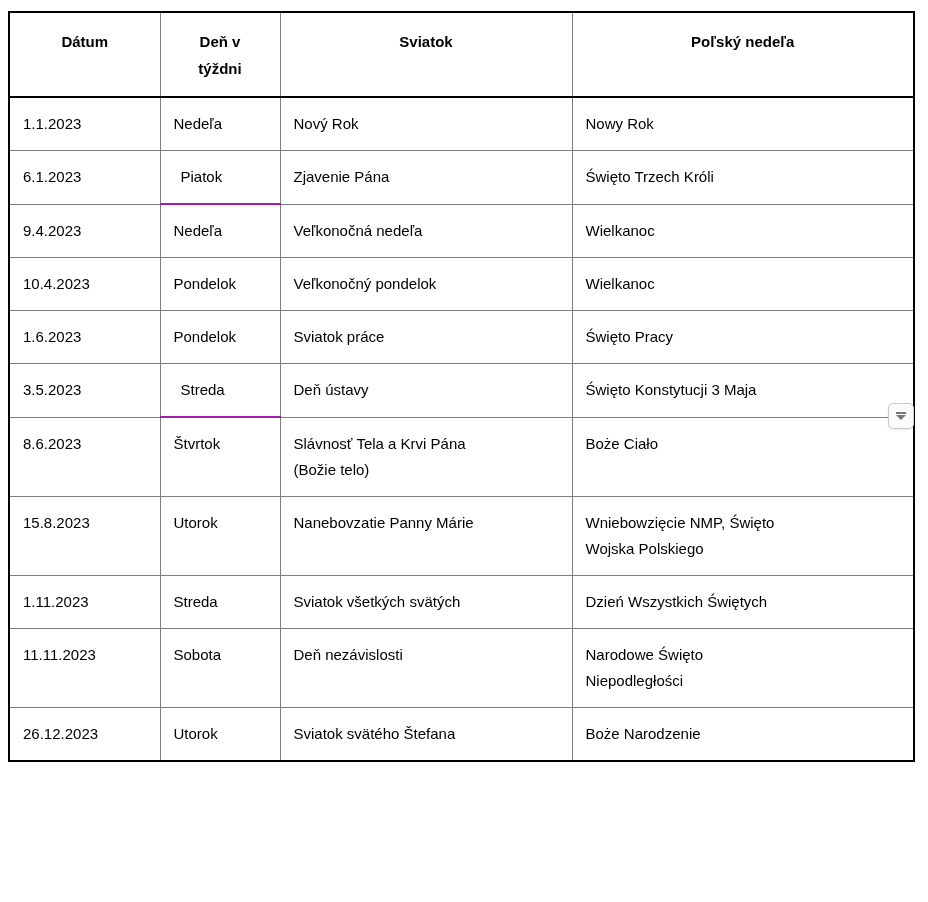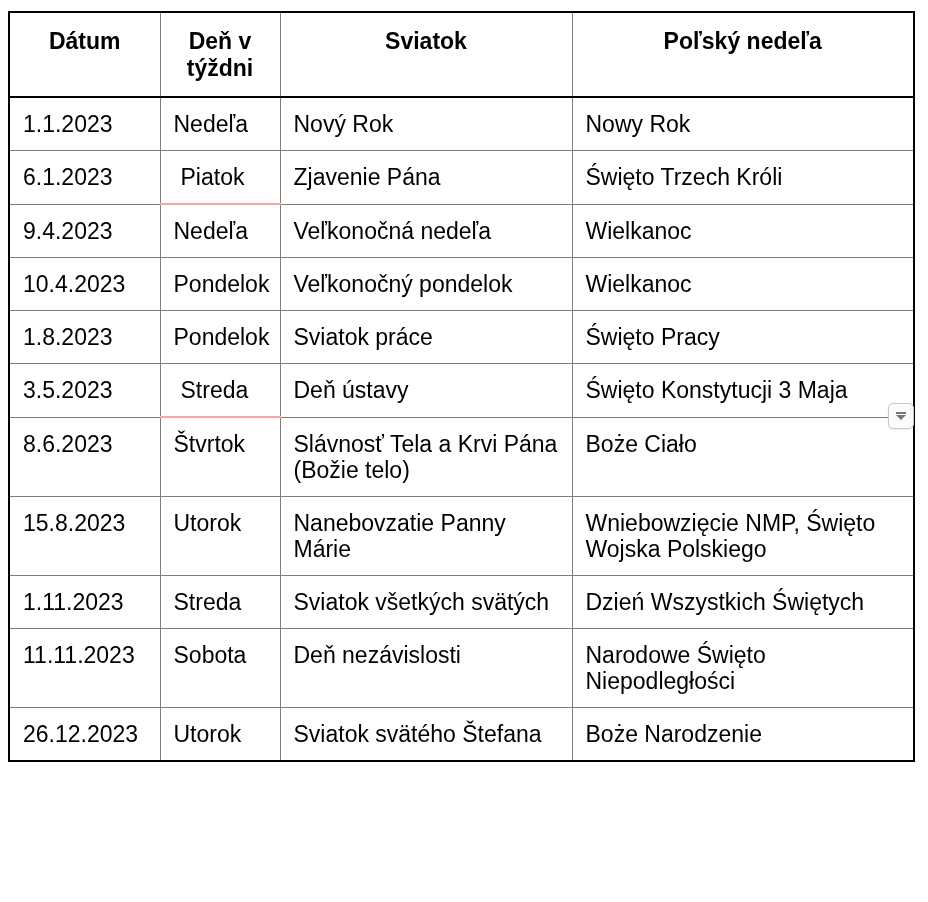--- a/index.html
+++ b/index.html
@@ -19,39 +19,39 @@
     left: 8px;
     top: 11px;
     width: 905px;
     border-collapse: collapse;
     table-layout: fixed;
     border: 2px solid #000000;
   }
   .doc-table th, .doc-table td {
     border: 1px solid #7f7f7f;
     color: #000000;
-    font-size: 23px;
+    font-size: 15px;
     line-height: 26px;
     vertical-align: top;
     overflow: hidden;
   }
   .doc-table th {
     font-weight: bold;
     text-align: center;
     padding: 15px 8px 14px 8px;
     line-height: 27px;
     border-bottom: 2px solid #000000;
   }
   .doc-table td {
     text-align: left;
     padding: 13px 12px 13px 13px;
     margin-left: 8px;
   }
   .doc-table td.black-bottom {
-    border-bottom: 2px solid #fca5a5;
+    border-bottom: 2px solid #a21caf;
     padding-left: 20px;
   }
   .cell-text {
     white-space: pre-line;
   }
   .text-cursor {
     display: inline-block;
     width: 2px;
     height: 21px;
     background: #000000;
@@ -131,21 +131,21 @@
         <td><span class="cell-text">Veľkonočná nedeľa</span></td>
         <td><span class="cell-text">Wielkanoc</span></td>
       </tr>
       <tr>
         <td><span class="cell-text">10.4.2023</span></td>
         <td><span class="cell-text">Pondelok</span></td>
         <td><span class="cell-text">Veľkonočný pondelok</span></td>
         <td><span class="cell-text">Wielkanoc</span></td>
       </tr>
       <tr>
-        <td><span class="cell-text">1.8.2023</span></td>
+        <td><span class="cell-text">1.6.2023</span></td>
         <td><span class="cell-text">Pondelok</span></td>
         <td><span class="cell-text">Sviatok práce</span></td>
         <td><span class="cell-text">Święto Pracy</span></td>
       </tr>
       <tr>
         <td><span class="cell-text">3.5.2023</span></td>
         <td class="black-bottom"><span class="cell-text">Streda</span></td>
         <td><span class="cell-text">Deň ústavy</span></td>
         <td><span class="cell-text">Święto Konstytucji 3 Maja</span></td>
       </tr>

